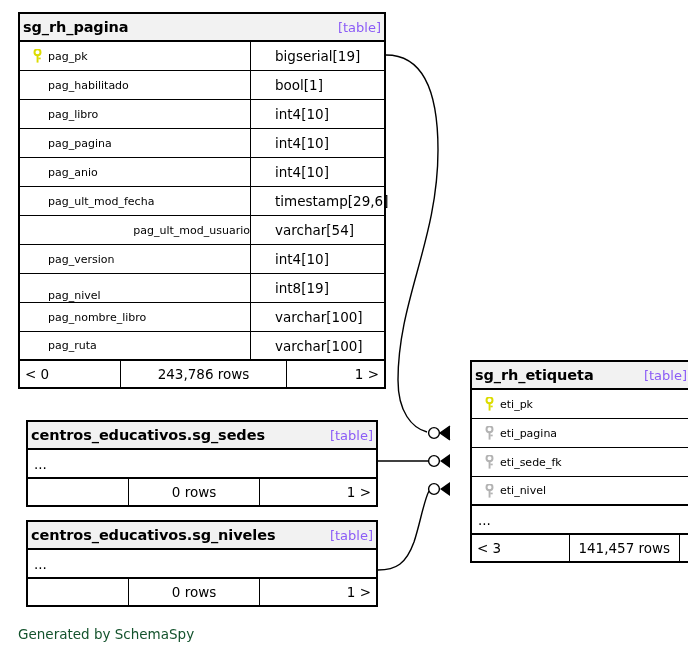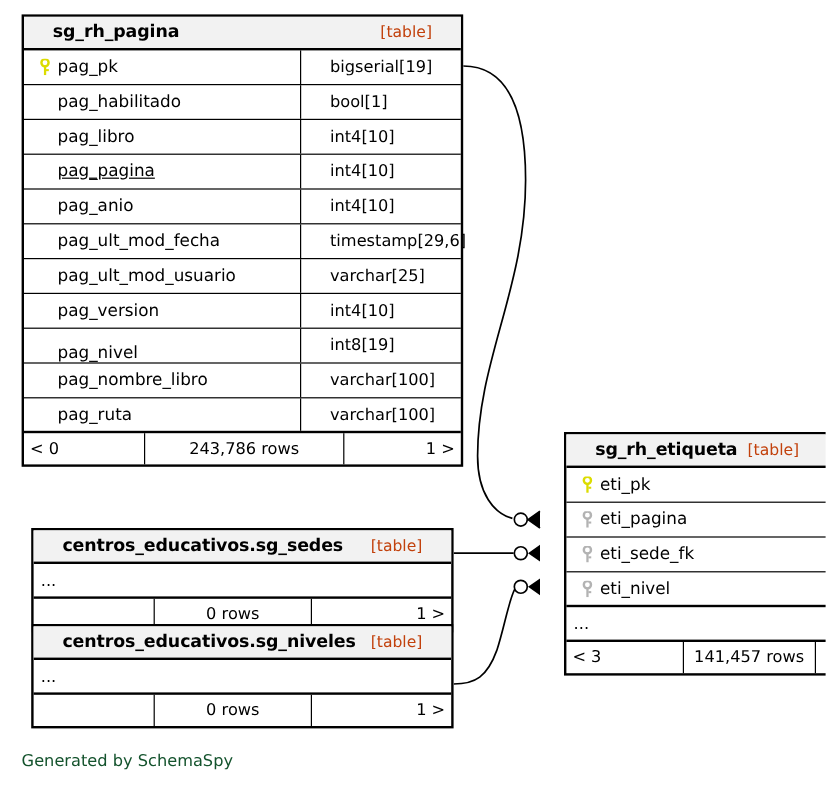--- a/index.html
+++ b/index.html
@@ -36,32 +36,32 @@
     background: #ffffff;
     z-index: 2;
   }
   .ent-head {
     display: flex;
     align-items: center;
     justify-content: space-between;
     background: #f2f2f2;
     border-bottom: 2px solid #000000;
     box-sizing: border-box;
-    padding: 0 24px;
+    padding: 0 3px;
     height: 28px;
   }
   .ent-name {
     font-weight: bold;
     font-size: 14.5px;
     letter-spacing: -0.1px;
     white-space: nowrap;
   }
   .ent-tag {
     font-size: 13px;
-    color: #c2410c;
+    color: #8b5cf6;
     white-space: nowrap;
   }
   .row {
     display: flex;
     box-sizing: border-box;
     border-bottom: 1px solid #000000;
     height: 29px;
     align-items: center;
   }
   .row:last-child { border-bottom: none; }
@@ -78,21 +78,21 @@
     display: flex;
     align-items: center;
     height: 100%;
     padding-left: 24px;
     border-left: 1px solid #000000;
     flex: 1 1 auto;
     font-size: 13.5px;
     white-space: nowrap;
   }
   .cname {
-    font-size: 14px;
+    font-size: 11px;
     white-space: nowrap;
   }
   .keyslot {
     width: 22px;
     flex: 0 0 22px;
     display: flex;
     align-items: center;
     justify-content: center;
   }
   .ellipsis-row {
@@ -193,46 +193,46 @@
       <div class="col-type">bool[1]</div>
     </div>
     <div class="row">
       <div class="col-name" style="width:230px;">
           <span class="keyslot"></span>
         <span class="cname">pag_libro</span>
         </div>
       <div class="col-type">int4[10]</div>
     </div>
     <div class="row">
-      <div class="col-name" style="width:230px;text-decoration:underline;">
+      <div class="col-name" style="width:230px;">
           <span class="keyslot"></span>
         <span class="cname">pag_pagina</span>
         </div>
       <div class="col-type">int4[10]</div>
     </div>
     <div class="row">
       <div class="col-name" style="width:230px;">
           <span class="keyslot"></span>
         <span class="cname">pag_anio</span>
         </div>
       <div class="col-type">int4[10]</div>
     </div>
     <div class="row">
       <div class="col-name" style="width:230px;">
           <span class="keyslot"></span>
         <span class="cname">pag_ult_mod_fecha</span>
         </div>
       <div class="col-type">timestamp[29,6]</div>
     </div>
     <div class="row">
-      <div class="col-name" style="width:230px;">
+      <div class="col-name" style="width:230px;justify-content:flex-end;">
           <span class="keyslot"></span>
         <span class="cname">pag_ult_mod_usuario</span>
         </div>
-      <div class="col-type">varchar[25]</div>
+      <div class="col-type">varchar[54]</div>
     </div>
     <div class="row">
       <div class="col-name" style="width:230px;">
           <span class="keyslot"></span>
         <span class="cname">pag_version</span>
         </div>
       <div class="col-type">int4[10]</div>
     </div>
     <div class="row">
       <div class="col-name" style="width:230px;align-items:flex-end;">
@@ -320,21 +320,21 @@
 
     <div class="ellipsis-row" style="border-bottom:2px solid #000;">...</div>
 
     <div class="foot" style="border-top:none;">
       <div class="foot-cell foot-l" style="width:55px;">&lt; 3</div>
       <div class="foot-cell foot-c" style="width:128px;margin-left:48px;">141,457 rows</div>
       <div class="foot-cell foot-r" style="flex:1;"></div>
     </div>
   </div>
 
-  <div class="ent" style="left:26px; top:440px; width:352px;">
+  <div class="ent" style="left:26px; top:420px; width:352px;">
     <div class="ent-head">
       <span class="ent-name">centros_educativos.sg_sedes</span>
       <span class="ent-tag">[table]</span>
     </div>
     <div class="ellipsis-row" style="border-bottom:2px solid #000;">...</div>
     <div class="foot" style="border-top:none;">
       <div class="foot-cell foot-l" style="width:100px;"></div>
       <div class="foot-cell foot-c" style="width:132px;">0 rows</div>
       <div class="foot-cell foot-r" style="flex:1;">1 &gt;</div>
     </div>

